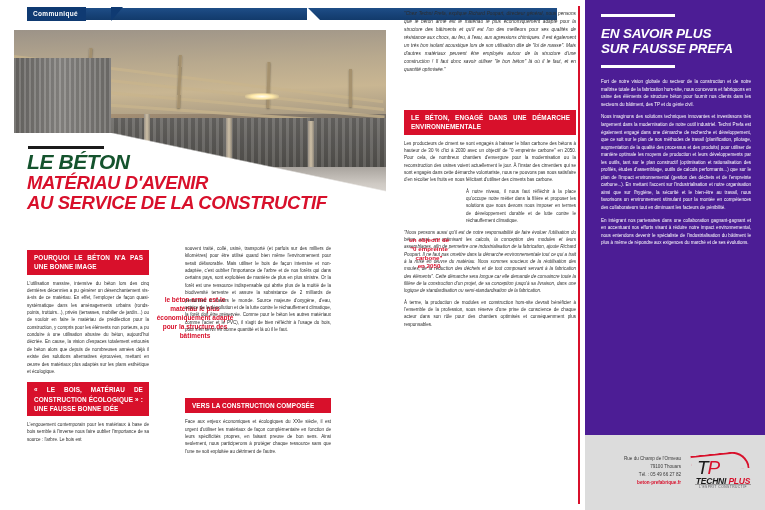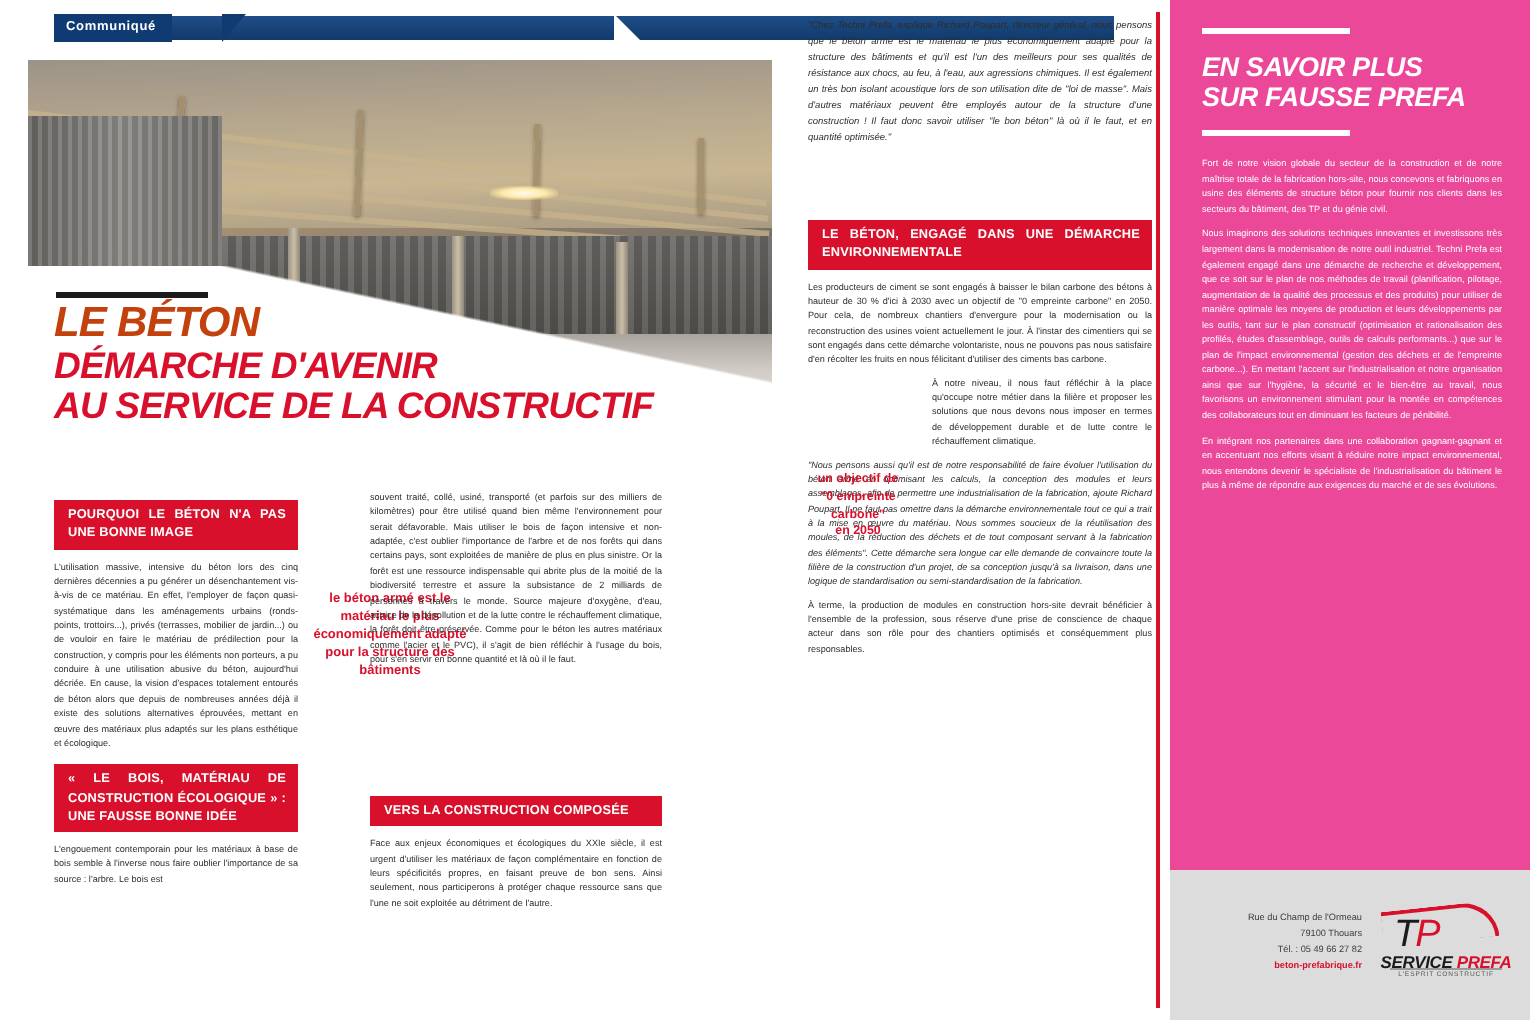--- a/index.html
+++ b/index.html
@@ -71,21 +71,21 @@
   
   .hero-sweep{
     position:absolute;left:0;bottom:0;width:100%;height:72px;
     background:linear-gradient(192deg,rgba(255,255,255,0) 0%,rgba(255,255,255,0) 38%,#ffffff 39%,#ffffff 100%);
   }
 
   
   .title-rule{position:absolute;left:28px;top:146px;width:76px;height:3px;background:#1b1b1b;}
   .title-blk{position:absolute;left:27px;top:151px;width:345px;}
   .t1{
-    font-size:21px;font-weight:bold;font-style:italic;color:#c2410c;
+    font-size:21px;font-weight:bold;font-style:italic;color:#14532d;
     letter-spacing:-.4px;line-height:1.0;
     font-family:"Liberation Sans", sans-serif;
   }
   .t2{
     font-size:18.5px;font-weight:bold;font-style:italic;color:#d8102b;
     letter-spacing:-.4px;line-height:1.03;margin-top:1px;
     font-family:"Liberation Sans", sans-serif;
   }
 
   
@@ -124,21 +124,21 @@
     text-align:justify;
   }
   .italic{font-style:italic;}
 
   
   .vrule{position:absolute;left:578px;top:6px;width:1.5px;height:498px;background:#d8102b;}
 
   
   .panel{
     position:absolute;left:585px;top:0;width:180px;height:435px;
-    background:#ec4899;
+    background:#4c1d95;
     overflow:hidden;
   }
   .panel-rule{height:3px;width:74px;background:#fff;margin:0 0 9px 0;}
   .panel-rule.bottom{margin:9px 0 10px 0;}
   .panel-title{
     color:#fff;font-size:13.5px;font-weight:bold;font-style:italic;
     line-height:1.12;letter-spacing:-.2px;
   }
   .panel-inner{position:absolute;left:16px;top:14px;width:150px;}
   .panel-body{
@@ -212,21 +212,21 @@
       <div class="h-col" style="left:79%;top:52%;height:28%;"></div>
       <div class="h-lamp"></div>
       <div class="h-floor"></div>
     </div>
     <div class="hero-sweep"></div>
   </div>
 
   <div class="title-rule"></div>
   <div class="title-blk">
     <div class="t1">LE BÉTON</div>
-    <div class="t2">DÉMARCHE D'AVENIR</div>
+    <div class="t2">MATÉRIAU D'AVENIR</div>
     <div class="t2">AU SERVICE DE LA CONSTRUCTIF</div>
   </div>
 
   <div class="col colA">
     <div class="redhead block">POURQUOI LE BÉTON N'A PAS UNE BONNE IMAGE</div>
     <p>L'utilisation massive, intensive du béton lors des cinq dernières décennies a pu générer un désenchantement vis-à-vis de ce matériau. En effet, l'employer de façon quasi-systématique dans les aménagements urbains (ronds-points, trottoirs...), privés (terrasses, mobilier de jardin...) ou de vouloir en faire le matériau de prédilection pour la construction, y compris pour les éléments non porteurs, a pu conduire à une utilisation abusive du béton, aujourd'hui décriée. En cause, la vision d'espaces totalement entourés de béton alors que depuis de nombreuses années déjà il existe des solutions alternatives éprouvées, mettant en œuvre des matériaux plus adaptés sur les plans esthétique et écologique.</p>
     <div class="redhead block" style="margin-top:7px;">« LE BOIS, MATÉRIAU DE CONSTRUCTION ÉCOLOGIQUE » : UNE FAUSSE BONNE IDÉE</div>
     <p>L'engouement contemporain pour les matériaux à base de bois semble à l'inverse nous faire oublier l'importance de sa source : l'arbre. Le bois est</p>
   </div>
 
@@ -278,20 +278,20 @@
     <div>Rue du Champ de l'Ormeau</div>
     <div>79100 Thouars</div>
     <div>Tél. : 05 49 66 27 82</div>
     <div class="site">beton-prefabrique.fr</div>
   </div>
 
   <div class="logo">
     <div class="logo-swoosh"></div>
     <div class="logo-tp">T<span class="p">P</span></div>
     <div class="logo-name">
-      <span>SERVICE</span>
-      <span class="p">PREFA</span>
+      <span>TECHNI</span>
+      <span class="p">PLUS</span>
     </div>
     <div class="logo-underline"></div>
     <div class="logo-tag">L'ESPRIT CONSTRUCTIF</div>
   </div>
 
 </div>
 
 </body></html>

